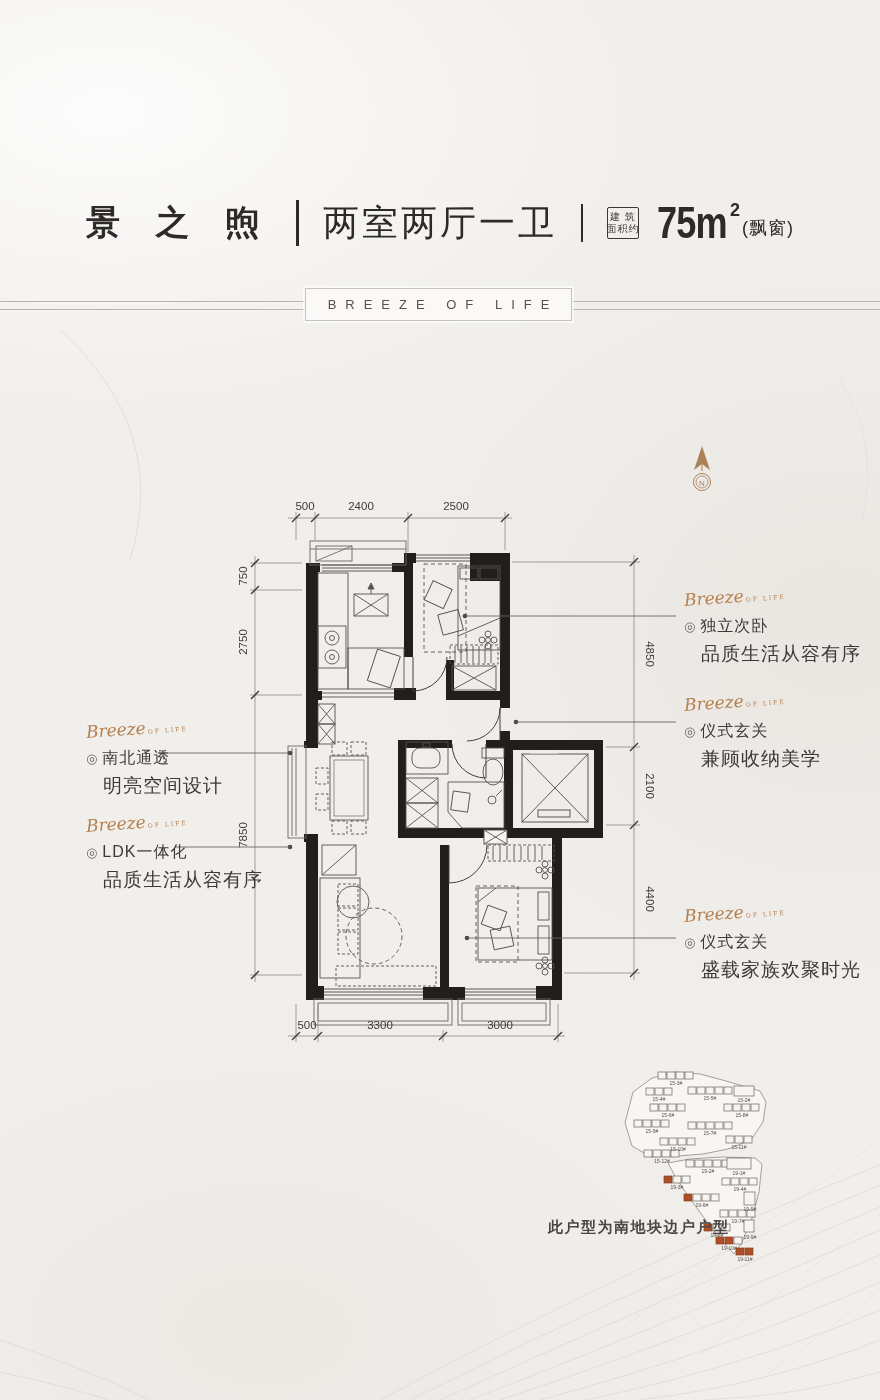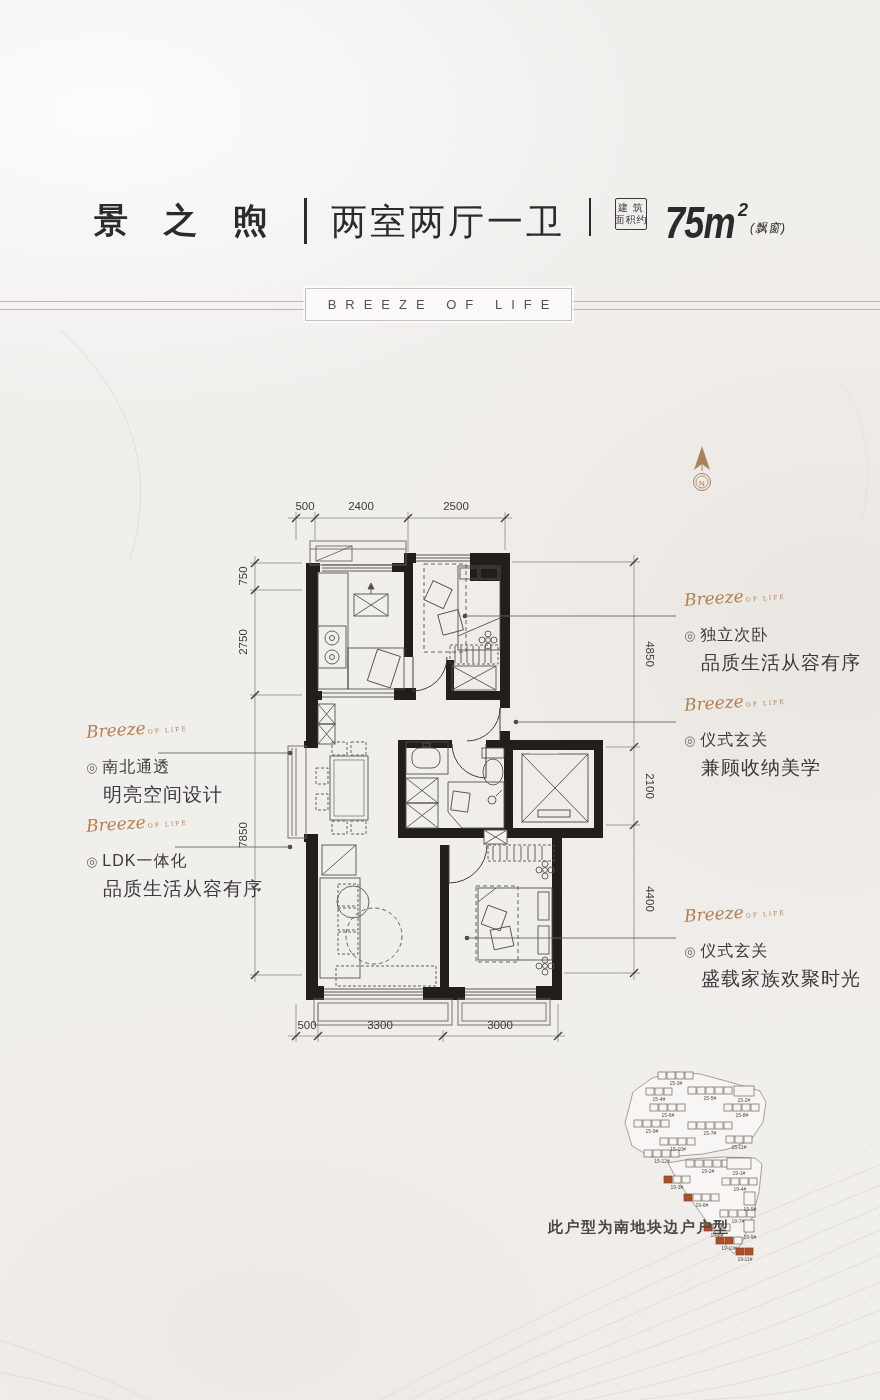--- a/index.html
+++ b/index.html
@@ -8,40 +8,40 @@
     font-family:"Liberation Sans","DejaVu Sans",sans-serif;
     background:
       radial-gradient(900px 500px at 12% 8%, rgba(255,255,255,.8), rgba(255,255,255,0) 60%),
       radial-gradient(700px 600px at 95% 45%, rgba(228,224,218,.55), rgba(228,224,218,0) 70%),
       radial-gradient(800px 500px at 30% 95%, rgba(233,229,224,.6), rgba(233,229,224,0) 70%),
       #f1efec;
     color:#3a3a3a;
   }
   svg{position:absolute;left:0;top:0;}
   
-  .header{position:absolute;left:0;top:198px;width:880px;display:flex;align-items:flex-start;justify-content:center;gap:24px;}
+  .header{position:absolute;left:0;top:198px;width:880px;display:flex;align-items:center;justify-content:center;gap:24px;}
   .h-title{font-size:34px;font-weight:700;letter-spacing:13px;color:#2d2b29;white-space:nowrap;}
   .h-sep1{width:3px;height:46px;background:#2d2b29;}
   .h-sep2{width:2px;height:38px;background:#2d2b29;}
   .h-layout{font-size:36px;font-weight:500;letter-spacing:3px;color:#2d2b29;white-space:nowrap;}
   .badge{width:30px;height:30px;border:1.5px solid #3a3836;border-radius:2px;display:flex;flex-direction:column;align-items:center;justify-content:center;line-height:1.25;}
   .badge span{font-size:10px;letter-spacing:1px;color:#3a3836;white-space:nowrap;}
-  .h-area{display:flex;align-items:flex-start;margin-left:-6px;font-style:italic;}
+  .h-area{display:flex;align-items:flex-start;margin-left:-6px;}
   .h-area-num{font-size:44px;font-weight:700;color:#2d2b29;transform:scaleX(.82);transform-origin:left center;letter-spacing:-1px;}
   .h-area-sup{font-size:18px;font-weight:700;color:#2d2b29;margin-left:-12px;margin-top:2px;}
-  .h-area-suffix{font-size:12px;color:#2d2b29;letter-spacing:1px;margin-left:2px;align-self:center;margin-top:10px;}
+  .h-area-suffix{font-size:18px;color:#2d2b29;letter-spacing:1px;margin-left:2px;align-self:center;margin-top:10px;}
   
   .banner-line{position:absolute;top:301px;height:7px;border-top:1px solid #b9b6b1;border-bottom:1px solid #b9b6b1;}
   .banner-box{position:absolute;left:305px;top:288px;width:265px;height:31px;background:#faf9f7;border:1px solid #c6c3be;box-shadow:0 0 0 2px rgba(255,255,255,.6);display:flex;align-items:center;justify-content:center;}
   .banner-box span{font-size:13px;letter-spacing:9px;color:#55524e;padding-left:9px;}
   
   .anno{position:absolute;width:190px;}
   .anno .script{font-family:"DejaVu Serif","Liberation Serif",serif;font-style:italic;font-size:17px;color:#b5804f;transform:rotate(-4deg);transform-origin:left;white-space:nowrap;}
   .anno .script .sub{font-size:6px;letter-spacing:2px;color:#b5804f;font-style:normal;margin-left:2px;}
-  .anno .t{font-size:16px;color:#3c3a38;letter-spacing:1px;margin-top:15px;white-space:nowrap;}
+  .anno .t{font-size:16px;color:#3c3a38;letter-spacing:1px;margin-top:6px;white-space:nowrap;}
   .anno .t .bl{font-size:13px;color:#6a6763;margin-right:4px;}
   .anno .d{font-size:19px;color:#3c3a38;letter-spacing:1px;margin-top:4px;padding-left:17px;white-space:nowrap;}
   
   .note{position:absolute;left:548px;top:1218px;font-size:15px;letter-spacing:1.5px;color:#4a4743;font-weight:bold;}
 </style>
 </head>
 <body>
 
 <div class="page">
 

